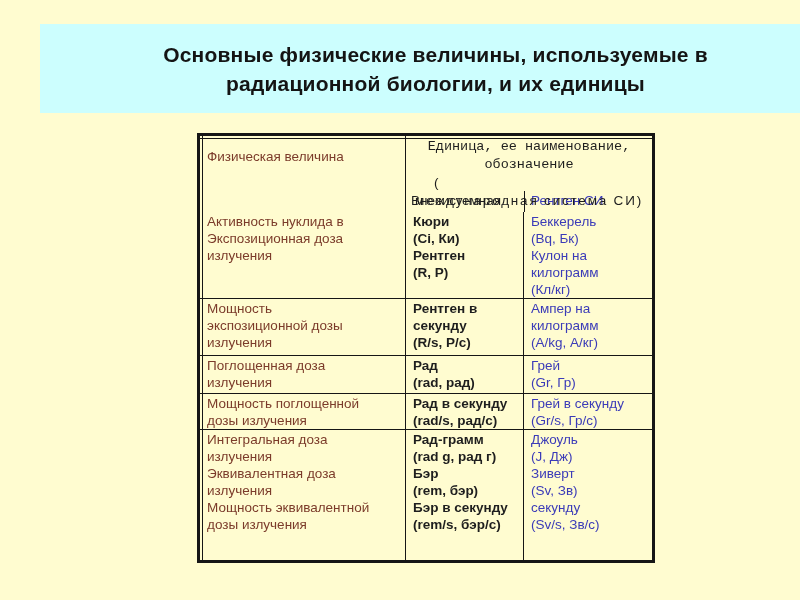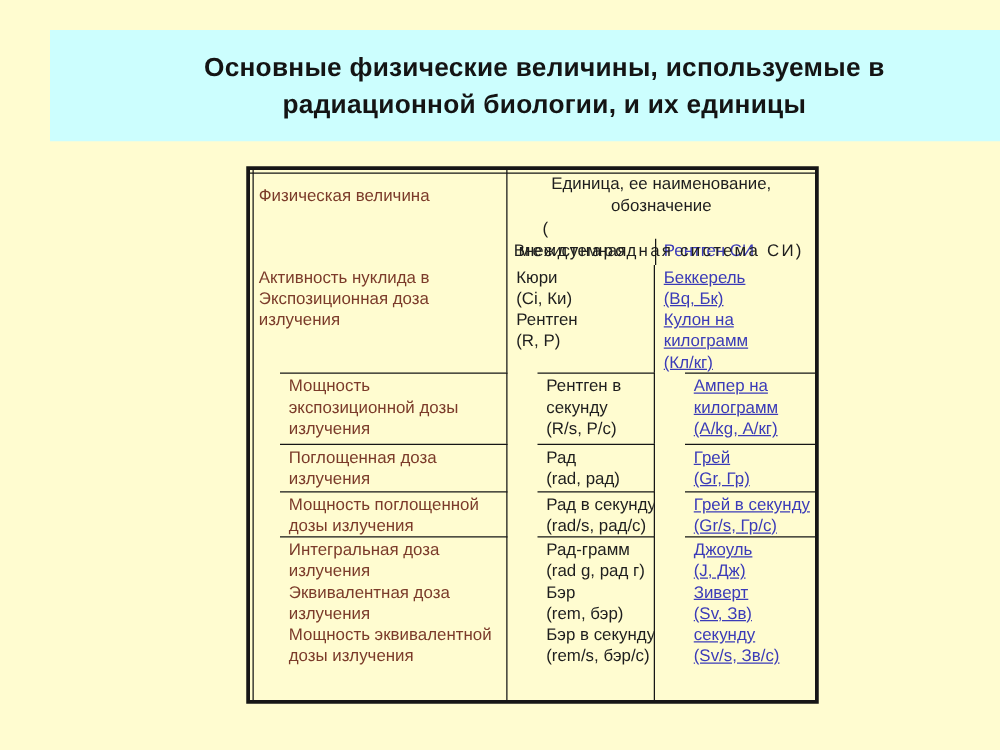--- a/index.html
+++ b/index.html
@@ -33,30 +33,30 @@
     grid-template-columns:206px 118px 1fr;
     grid-template-rows:76px 86px 57px 38px 36px auto;
     background:var(--slide-bg,#FFFCD0);
     font-size:13.5px;line-height:17px;
   }
   .hairline-left{position:absolute;left:2px;top:0;bottom:0;width:1px;background:var(--line,#161616);}
   .hairline-top{position:absolute;left:0;right:0;top:2px;height:1px;background:var(--line,#161616);}
 
   .cell{box-sizing:border-box;padding:1px 3px 0 7px;overflow:hidden;}
   .b-right{border-right:1px solid var(--line,#161616);}
-  .b-top{border-top:1px solid var(--line,#161616);margin-left:24px;}
+  .b-top{border-top:1px solid var(--line,#161616);}
 
   .qty{color:var(--qty,#7B3B2A);}
-  .nonsi{color:var(--nonsi,#1E1E1E);}
-  .si{color:var(--si,#3B3BB8);text-decoration:underline;}
+  .nonsi{color:var(--nonsi,#1E1E1E);font-weight:bold;}
+  .si{color:var(--si,#3B3BB8);}
 
   
   .h-col1{padding-top:12px;color:var(--qty,#7B3B2A);}
   .h-units{grid-column:2/4;position:relative;color:var(--nonsi,#1E1E1E);padding:2px 2px 0 2px;box-sizing:border-box;}
-  .h-units .c{ text-align:center;line-height:18px;}
+  .h-units .c{ text-align:center;line-height:18px;font-family:Liberation Mono, monospace;}
   .h-units .paren{line-height:18px;padding-left:26px;}
   .subrow{position:relative;height:19px;line-height:18px;white-space:nowrap;}
   .sub-nonsi{position:absolute;left:3px;top:0;color:var(--nonsi,#1E1E1E);}
   .sub-si{position:absolute;left:123px;top:0;color:var(--si,#3B3BB8);}
   .overlap{position:absolute;left:7px;top:0;color:var(--nonsi,#1E1E1E);letter-spacing:1.8px;}
   .partial-divider{position:absolute;left:118px;bottom:0;width:1px;height:21px;background:var(--line,#161616);}
 
   .ln{white-space:nowrap;}
 </style>
 </head>

